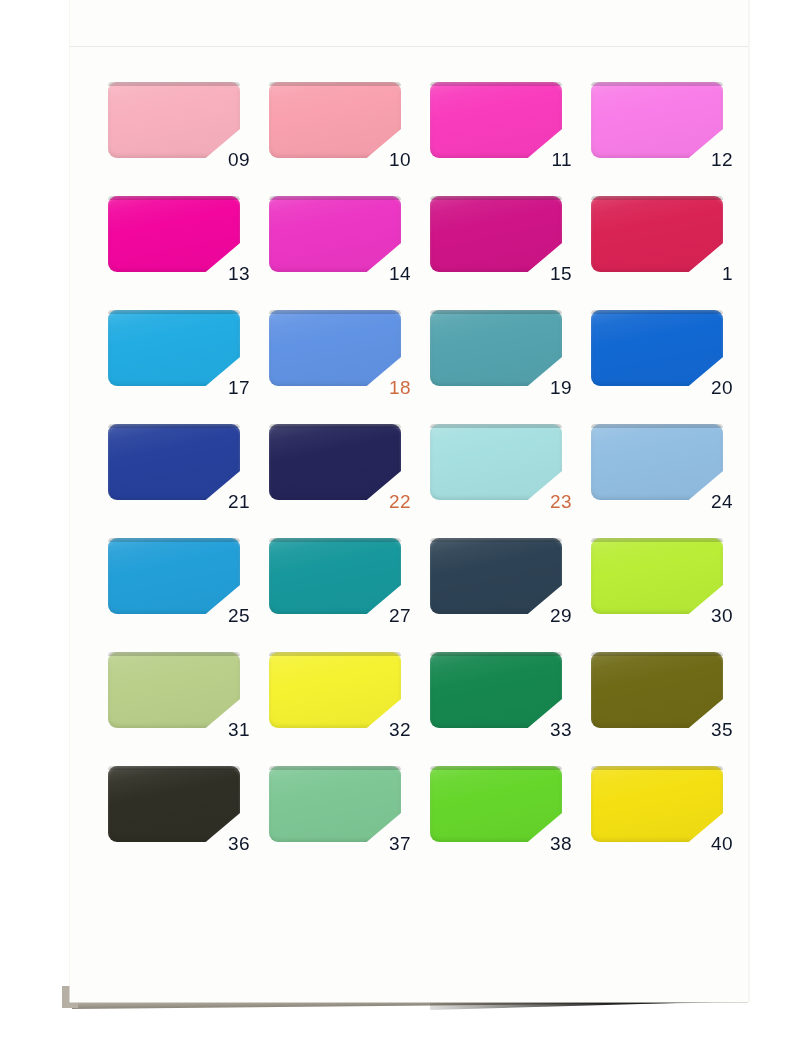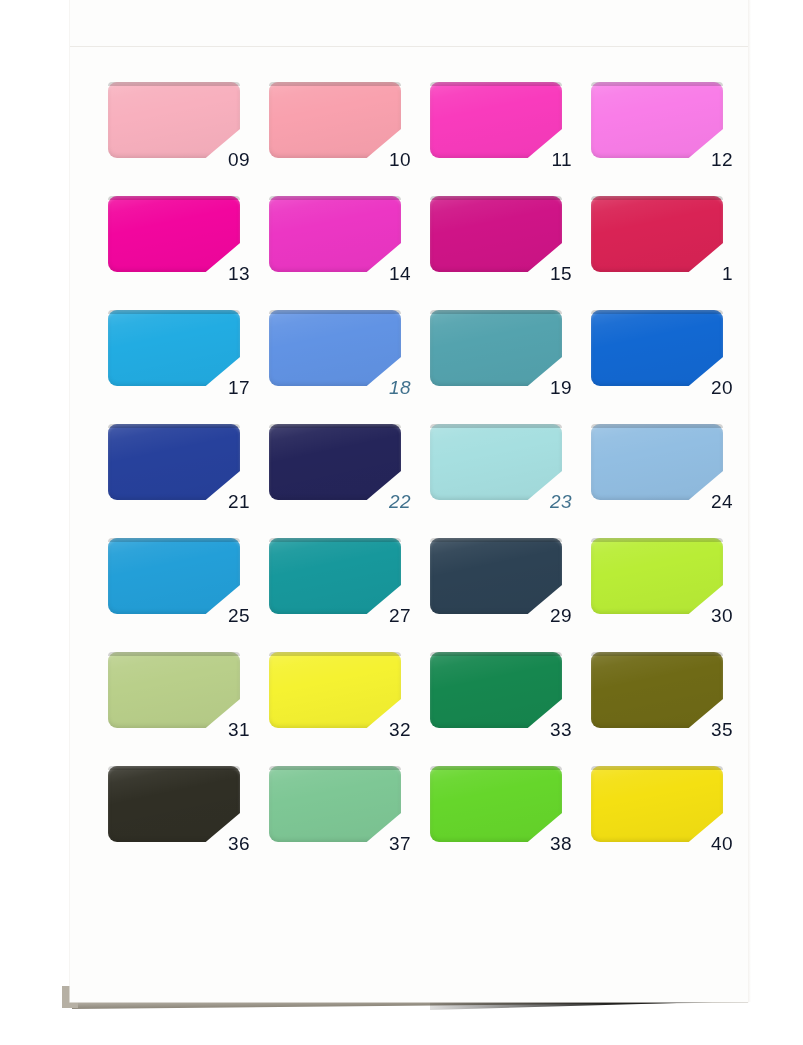--- a/index.html
+++ b/index.html
@@ -142,23 +142,22 @@
     position: absolute;
     right: -10px;
     bottom: -11px;
     font-size: 19px;
     letter-spacing: 0.4px;
     color: #0f172a;
     line-height: 1;
     font-family: "Liberation Sans", sans-serif;
   }
   .chip-label.faded {
-    color: #0c4a6e;
+    color: #c2410c;
     opacity: 0.78;
-    font-style: italic;
   }
 </style>
 </head>
 <body>
 
 <div id="stage">
 
   <div class="card-shadow-under"></div>
   <div class="card-shadow-dark"></div>
   <div class="card-left-notch"></div>

